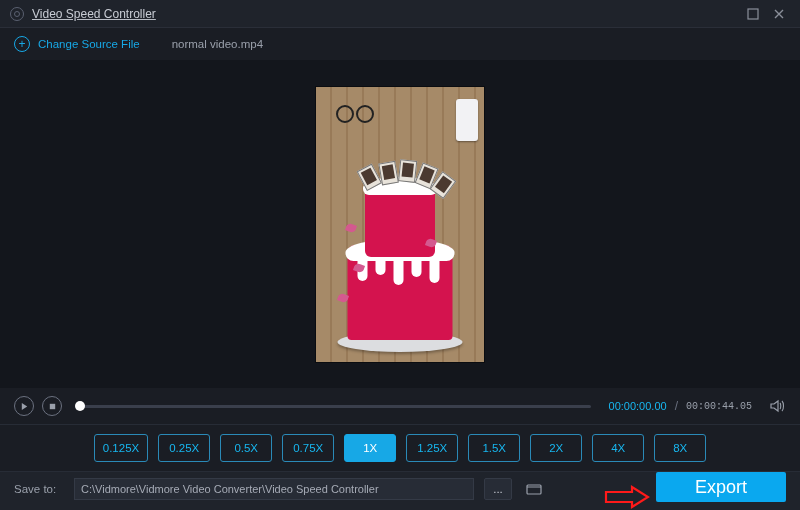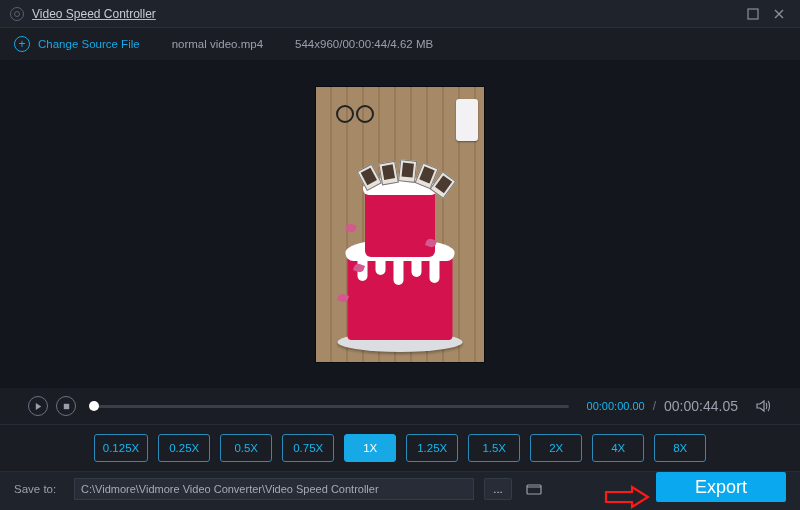--- a/index.html
+++ b/index.html
@@ -22,27 +22,27 @@
   .drip { position:absolute; top:14px; width:10px; background:#fff; border-radius:0 0 6px 6px; }
   .cake2 { position:absolute; bottom:105px; left:50%; transform:translateX(-50%); width:70px; height:75px; background:#d4134e; border-radius:6px; }
   .cake2-top { position:absolute; top:-5px; left:-2px; right:-2px; height:18px; background:#fff; border-radius:50% 50% 6px 6px / 60% 60% 6px 6px; }
   .photo { position:absolute; width:17px; height:22px; background:#e8e3da; border:1px solid #777; transform-origin:bottom center; }
   .photo::after { content:''; position:absolute; top:2px; left:2px; right:2px; height:14px; background:#4b3a30; }
   .phone { position:absolute; top:12px; right:6px; width:22px; height:42px; background:#f2f2f4; border-radius:3px; box-shadow: 0 1px 2px rgba(0,0,0,.4); }
   .glasses { position:absolute; top:18px; left:20px; width:36px; height:16px; border-radius:6px; }
   .glasses::before,.glasses::after{content:'';position:absolute;top:0;width:14px;height:14px;border:2px solid #222;border-radius:50%;}
   .glasses::after{left:20px;}
   .butterfly{position:absolute;width:10px;height:8px;background:#d4598f;border-radius:50% 0 50% 0;transform:rotate(20deg);} 
-  .transport { height: 36px; display:flex; align-items:center; padding:0 28px; gap:8px; background:#1a1d24; }
+  .transport { height: 36px; display:flex; align-items:center; padding:0 14px; gap:8px; background:#1a1d24; }
   .tbtn { width:20px; height:20px; border:1.3px solid #6b7180; border-radius:50%; display:flex; align-items:center; justify-content:center; color:#9aa0ab; }
   .tbtn svg { width:9px; height:9px; }
   .timeline { flex:1; height:3px; background:#3a3f4c; border-radius:2px; position:relative; margin:0 10px; }
   .playhead { position:absolute; left:0; top:50%; transform:translate(-50%,-50%); width:10px; height:10px; background:#fff; border-radius:50%; }
   .timecur { color:#17b7f0; font-size:11px; }
-  .timetot { color:#9aa0ab; font-size:14px; }
+  .timetot { color:#9aa0ab; font-size:10px;font-family:Liberation Mono, monospace; }
   .vol { width:18px; height:18px; color:#9aa0ab; margin-left:8px; }
   .speed-row { height:48px; display:flex; align-items:center; justify-content:center; gap:10px; border-top:1px solid #272c36; border-bottom:1px solid #272c36; }
   .speed-btn { min-width:52px; height:28px; border:1px solid #2a8ab8; background:transparent; color:#17b7f0; border-radius:3px; font-size:11.5px; display:flex; align-items:center; justify-content:center; cursor:pointer; padding:0 8px; }
   .speed-btn.active { background:#17a8e6; color:#fff; border-color:#17a8e6; }
   .bottom { padding: 6px 14px 10px; display:flex; flex-direction:column; gap:8px; background:#1f232b; position:relative; }
   .row { display:flex; align-items:center; gap:10px; font-size:11.5px; }
   .lbl { color:#9aa0ab; width:50px; }
   .val { color:#d0d3d9; }
   .pencil { color:#17a8e6; }
   .gear { color:#17a8e6; }
@@ -70,21 +70,20 @@
       </svg>
   </div>
 </div>
 
 <div class="sourcebar">
   <div class="change-src">
     <span class="plus">+</span>
     <span>Change Source File</span>
   </div>
   <span>normal video.mp4</span>
-  <span>544x960/00:00:44/4.62 MB</span>
 </div>
 
 <div class="preview-area">
   <div class="video-frame">
     <div class="table"></div>
     <div class="phone"></div>
     <div class="glasses"></div>
     <div class="plate"></div>
     <div class="cake1">
         <div class="cake1-top"></div>

